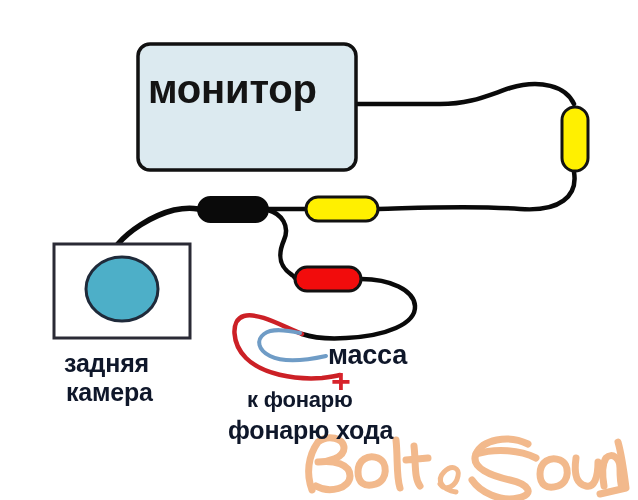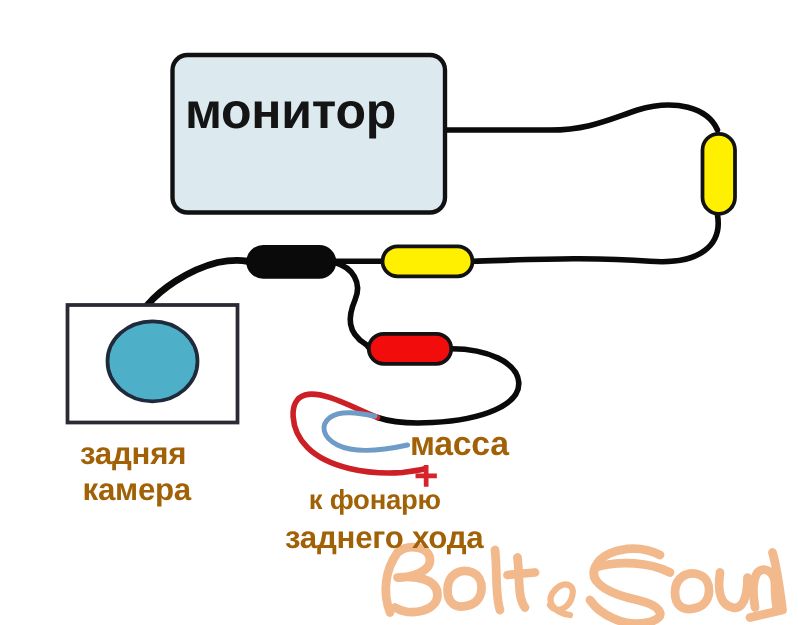--- a/index.html
+++ b/index.html
@@ -26,21 +26,21 @@
     left: 0;
     top: 0;
     width: 638px;
     height: 500px;
     display: block;
   }
   .label-text {
     position: absolute;
     font-family: "Liberation Sans", sans-serif;
     font-weight: bold;
-    color: #a16207;
+    color: #0f172a;
     white-space: nowrap;
     line-height: 1.05;
     letter-spacing: -0.2px;
   }
   #monitor-label {
     left: 148px;
     top: 68px;
     font-size: 40px;
     color: #141414;
   }
@@ -153,15 +153,15 @@
   <div class="label-text" id="monitor-label">монитор</div>
 
   <div class="label-text" id="camera-label-line1">задняя</div>
   <div class="label-text" id="ground-label">масса</div>
 
   <div class="label-text" id="camera-label-line2">камера</div>
 
   <div class="label-text" id="plus-label">+</div>
 
   <div class="label-text" id="lamp-label-line1">к фонарю</div>
-  <div class="label-text" id="lamp-label-line2">заднего хода</div>
+  <div class="label-text" id="lamp-label-line2">фонарю хода</div>
 
 </div>
 
 </body></html>

